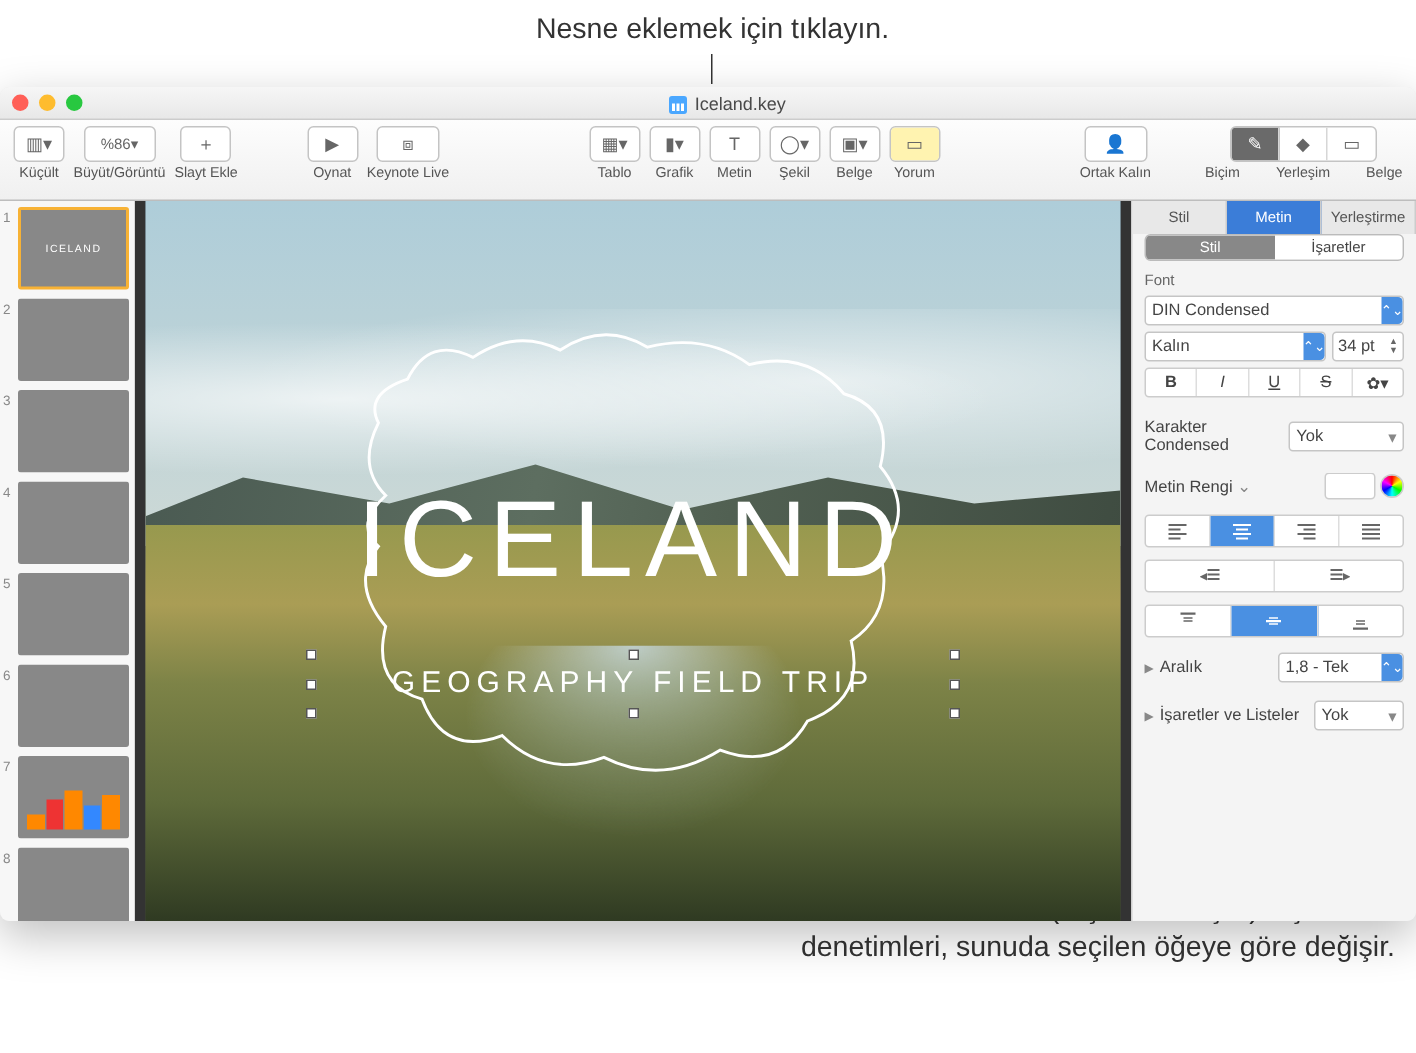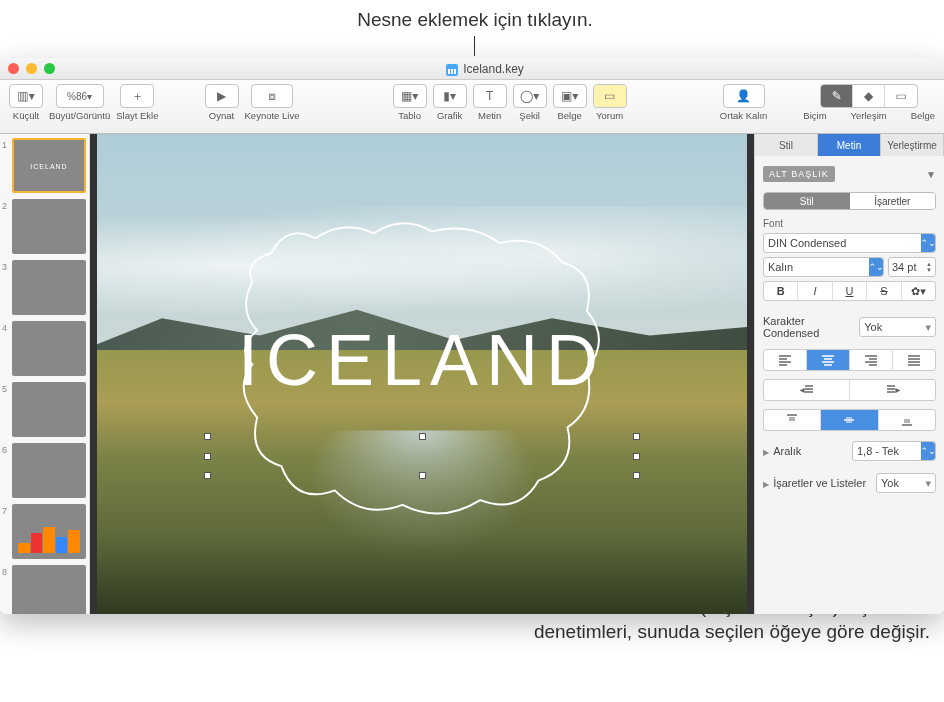--- a/index.html
+++ b/index.html
@@ -258,43 +258,40 @@
           <div class="clouds"></div>
           <div class="mountains"></div>
           <div class="ground"></div>
           <div class="river"></div>
         <div class="outline">
           <svg viewBox="0 0 400 330">
               <path d="M30 120 Q10 100 25 70 Q15 50 45 40 Q60 10 90 25 Q120 5 150 20 Q180 0 210 18 Q250 8 280 30 Q320 20 345 50 Q380 60 370 100 Q395 130 370 160 Q380 200 350 220 Q360 260 320 275 Q300 310 260 295 Q220 320 180 300 Q140 315 110 285 Q70 300 55 260 Q20 250 30 210 Q5 180 25 155 Q8 140 30 120 Z" fill="none" stroke="#fff" stroke-width="2"></path>
             </svg>
         </div>
         <div class="bigtitle">ICELAND</div>
+        <div class="subtitle-box">GEOGRAPHY FIELD TRIP</div>
         <div class="sel-handles">
           <div class="handle" style="left:-3px;top:-3px"></div>
           <div class="handle" style="left:50%;top:-3px;margin-left:-3px"></div>
           <div class="handle" style="right:-3px;top:-3px"></div>
           <div class="handle" style="left:-3px;top:50%;margin-top:-3px"></div>
           <div class="handle" style="right:-3px;top:50%;margin-top:-3px"></div>
           <div class="handle" style="left:-3px;bottom:-3px"></div>
           <div class="handle" style="left:50%;bottom:-3px;margin-left:-3px"></div>
           <div class="handle" style="right:-3px;bottom:-3px"></div>
         </div>
       </div>
     </div>
 
     <div class="inspector">
       <div class="itabs">
         <div class="itab">Stil</div>
         <div class="itab active">Metin</div>
         <div class="itab">Yerleştirme</div>
       </div>
-      <div class="iheader">
-        <span class="style-label">ALT BAŞLIK</span>
-        <span class="disclosure">▼</span>
-      </div>
       <div class="isubtabs">
         <div class="isubtab active">Stil</div>
         <div class="isubtab">İşaretler</div>
       </div>
       <div class="isection">
         <span class="ilabel">Font</span>
         <div class="select">
             <span>DIN Condensed</span>
             <span class="chev">⌃⌄</span>
           </div>
@@ -327,20 +324,27 @@
           <div class="bbtn">✿▾</div>
         </div>
       </div>
       <div class="irow">
         <span>Karakter Condensed</span>
         <div class="select" style="width:80px">
             <span>Yok</span>
             <span style="color:#888">▾</span>
           </div>
       </div>
+      <div class="irow">
+        <span><span>Metin Rengi</span> <span style="color:#888">⌄</span></span>
+        <div style="display:flex;gap:3px;align-items:center;">
+          <div class="colorwell"></div>
+          <div class="colorwheel"></div>
+        </div>
+      </div>
 
       <div class="alignrow">
         <div class="alignbtn">
             <svg>
               <g stroke="#666" stroke-width="1.3">
                 <line x1="1" y1="2" x2="13" y2="2"></line>
                 <line x1="1" y1="5" x2="9" y2="5"></line>
                 <line x1="1" y1="8" x2="13" y2="8"></line>
                 <line x1="1" y1="11" x2="9" y2="11"></line>
               </g>

